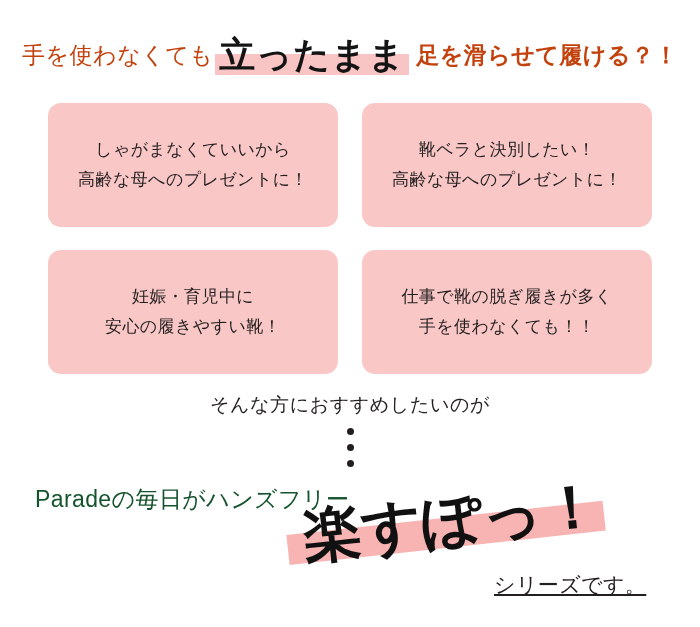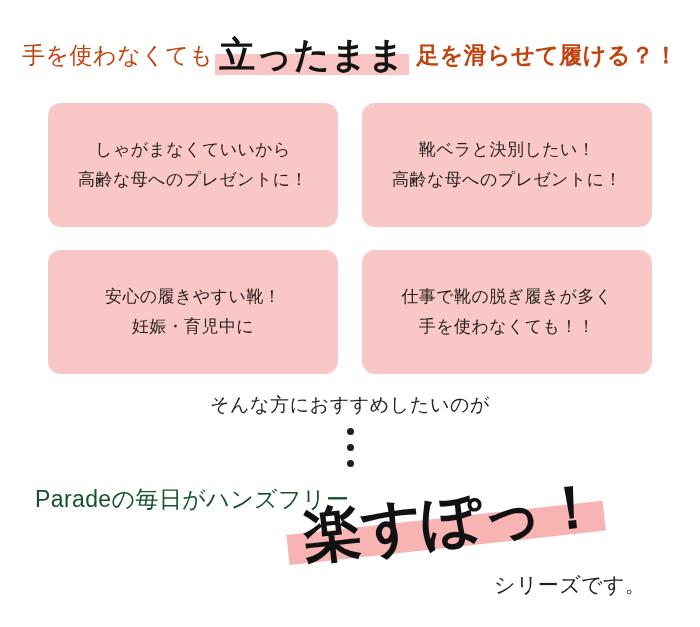--- a/index.html
+++ b/index.html
@@ -173,20 +173,21 @@
   }
 
   .series-line {
     position: absolute;
     left: 494px;
     top: 571px;
     font-size: 21px;
     letter-spacing: 0.4px;
     color: #231f1f;
     white-space: nowrap;
+    text-decoration: underline;
   }
 </style>
 </head>
 <body>
 
 <div class="canvas">
 
   <div class="headline">
     <span class="headline-lead">手を使わなくても</span>
     <span class="headline-strong-wrap">
@@ -198,22 +199,22 @@
   <div class="cards">
     <div class="card pos-0">
       <div class="card-line">しゃがまなくていいから</div>
       <div class="card-line">高齢な母へのプレゼントに！</div>
     </div>
     <div class="card pos-1">
       <div class="card-line">靴ベラと決別したい！</div>
       <div class="card-line">高齢な母へのプレゼントに！</div>
     </div>
     <div class="card pos-2">
+      <div class="card-line">妊娠・育児中に</div>
       <div class="card-line">安心の履きやすい靴！</div>
-      <div class="card-line">妊娠・育児中に</div>
     </div>
     <div class="card pos-3">
       <div class="card-line">仕事で靴の脱ぎ履きが多く</div>
       <div class="card-line">手を使わなくても！！</div>
     </div>
   </div>
 
   <div class="leadin">そんな方におすすめしたいのが</div>
 
   <div class="dots">

